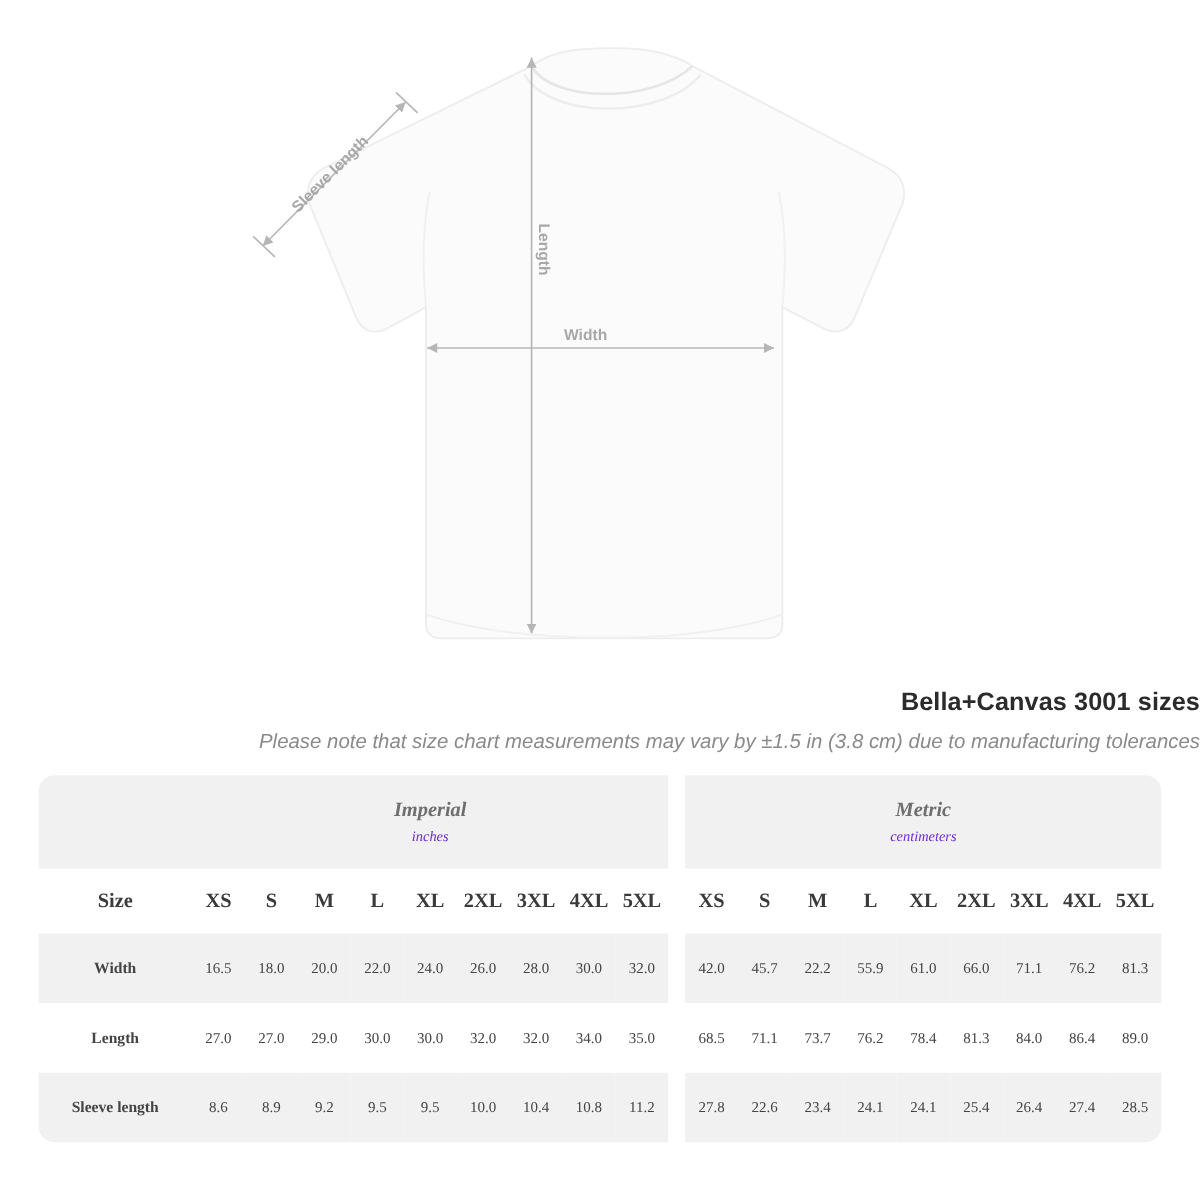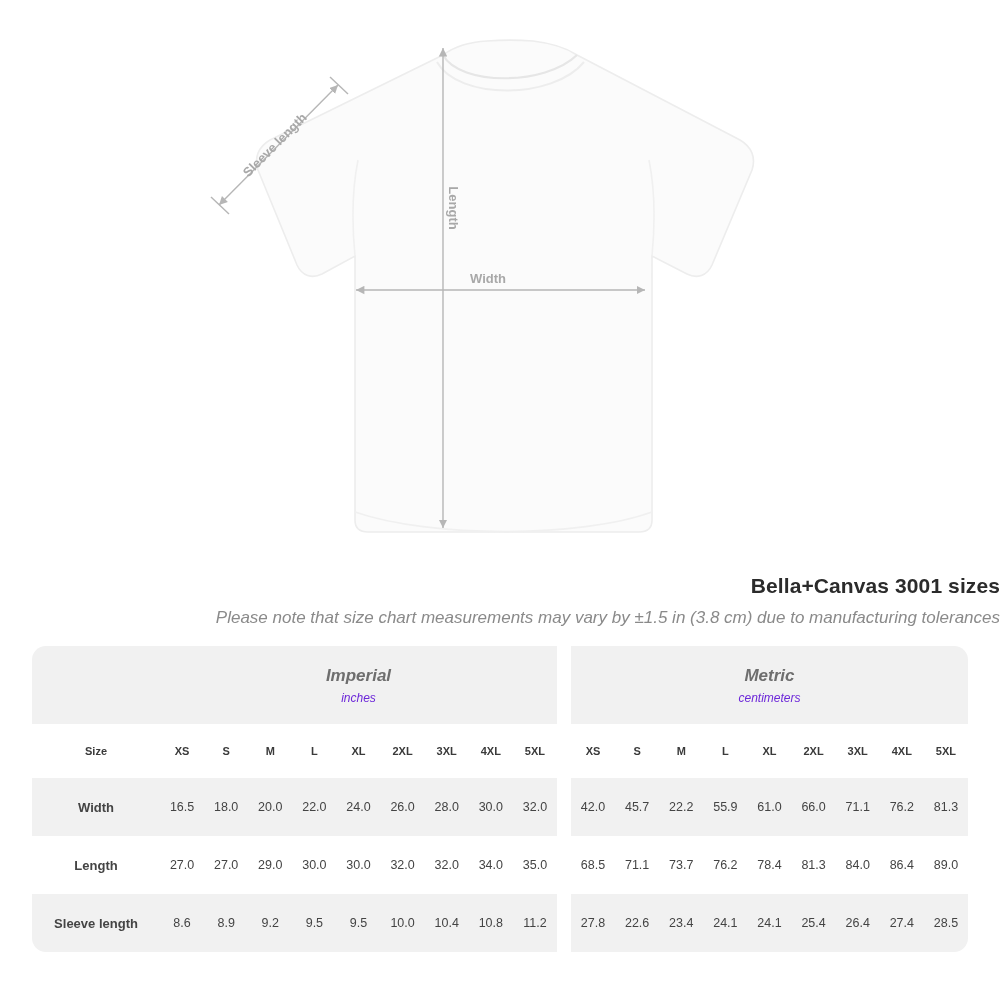--- a/index.html
+++ b/index.html
@@ -40,20 +40,21 @@
   .table-wrap {
     margin: 18px 32px 0 32px;
     border-radius: 14px;
     overflow: hidden;
   }
   table.size-table {
     border-collapse: collapse;
     width: 936px;
     table-layout: fixed;
     font-size: 12.5px;
+    font-family: Liberation Serif, serif;
   }
   table.size-table td, table.size-table th {
     text-align: center;
     border: none;
     padding: 0;
   }
 
   .unit-row td {
     background: #f1f1f1;
     height: 78px;
@@ -70,21 +71,21 @@
     font-style: italic;
     color: #6d28d9;
     margin-top: 5px;
   }
 
   .head-row td {
     background: #ffffff;
     height: 54px;
     font-weight: bold;
     color: #3a3a3a;
-    font-size: 11px;
+    font-size: 17px;
   }
   .row-label {
     font-weight: bold;
     color: #3a3a3a;
     font-size: 13px;
   }
   .data-row td { height: 58px; color: #444; }
   .data-row.shaded td { background: #f1f1f1; }
   .data-row.plain td { background: #ffffff; }
 

